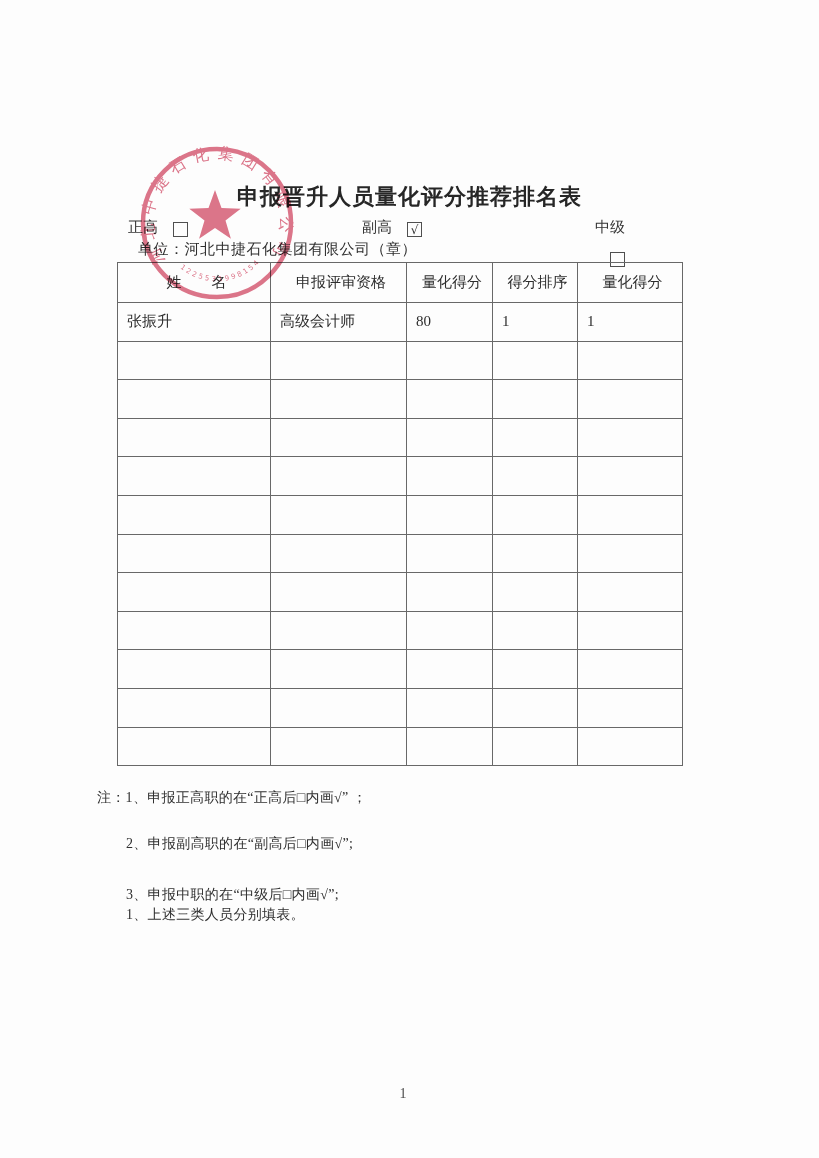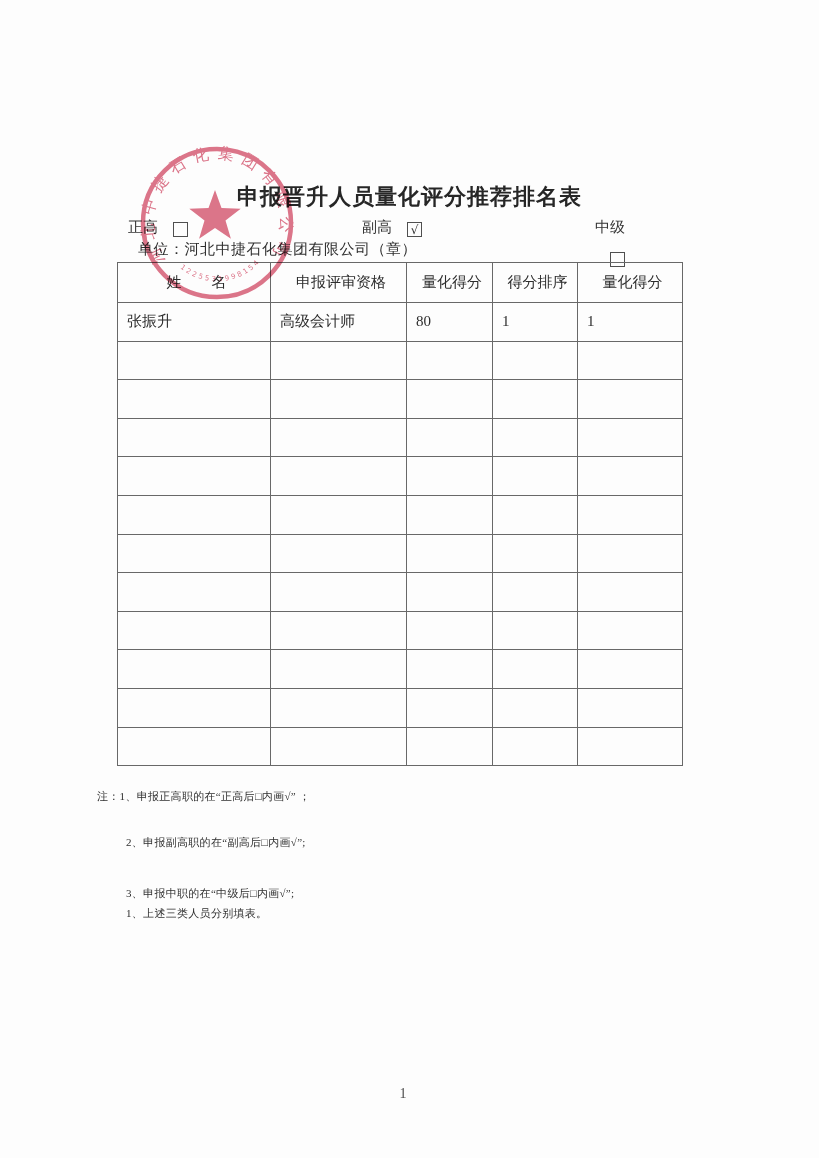--- a/index.html
+++ b/index.html
@@ -54,21 +54,21 @@
     font-size:15px; font-weight:normal; text-align:left;
     padding:0 4px 0 9px; vertical-align:middle;
     color:#2d2d2d; overflow:hidden; white-space:nowrap;
   }
   .rank-table thead th { height:39px;text-align:center; }
   .rank-table tbody td { height:37.6px; }
 
   
   .note-line {
     position:absolute;
-    font-size:11px; color:#2f2f2f; letter-spacing:0.3px;
+    font-size:14px; color:#2f2f2f; letter-spacing:0.3px;
     white-space:nowrap;
     text-align:center;
   }
   .note-1 { left:97px;  top:789px; }
   .note-2 { left:126px; top:835px; }
   .note-3 { left:126px; top:886px; }
   .note-4 { left:126px; top:906px; }
 
   
   .page-number {

